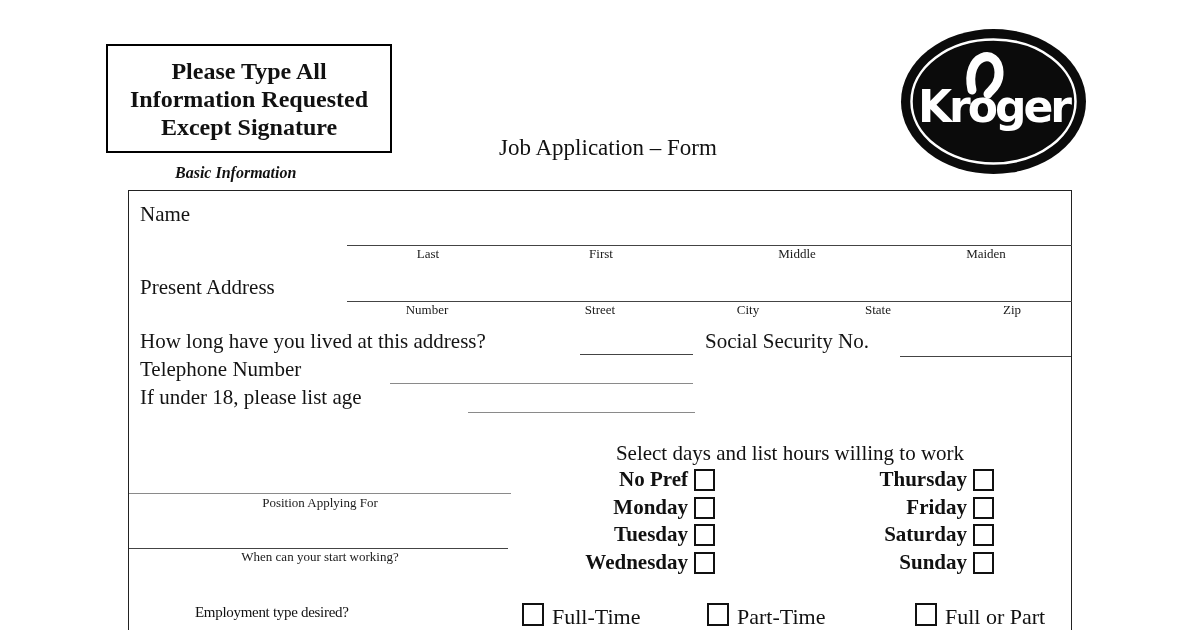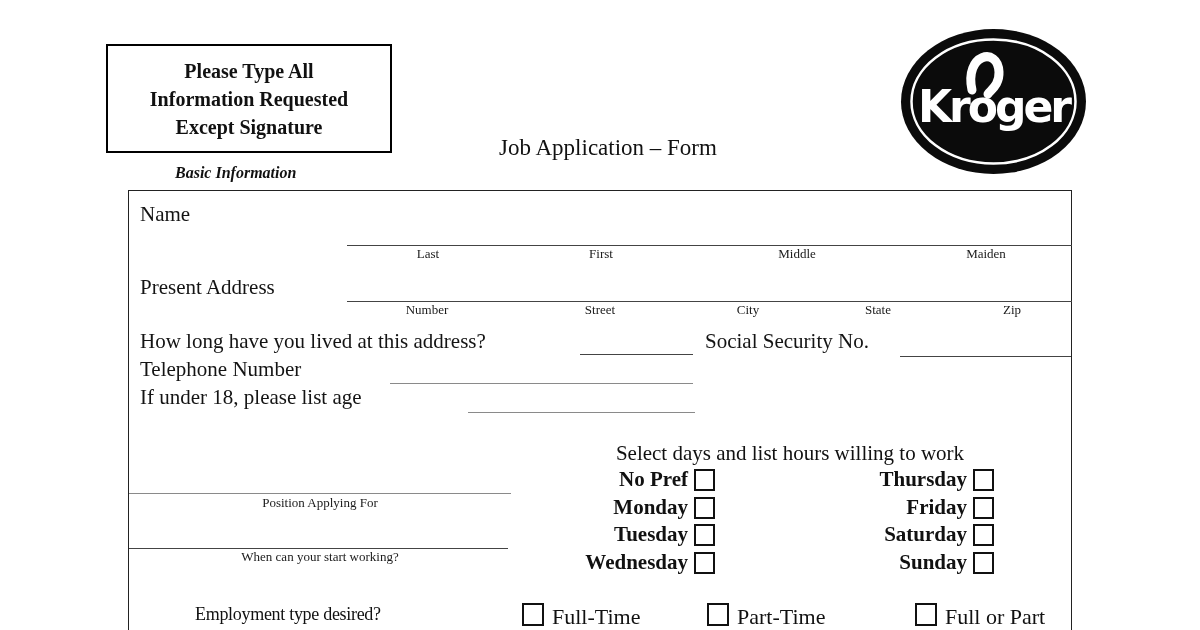--- a/index.html
+++ b/index.html
@@ -11,34 +11,34 @@
   .abs { position:absolute; }
   .lbl { font-size:21px; color:#141414; white-space:nowrap; }
   .sub { font-size:13px; color:#1a1a1a; white-space:nowrap; transform:translateX(-50%); }
   .fline { position:absolute; border-bottom:1px solid #444; height:0; }
   .fline.gray { border-bottom-color:#8a8a8a; }
   .notice {
     position:absolute; left:106px; top:44px; width:286px; height:109px;
     border:2px solid #000; display:flex; flex-direction:column;
     align-items:center; justify-content:center;
   }
-  .notice div { font-weight:bold; font-size:20px; line-height:28px; text-align:center; white-space:nowrap; }
+  .notice div { font-weight:bold; font-size:24px; line-height:28px; text-align:center; white-space:nowrap; }
   .title { position:absolute; left:0; top:135px; width:1200px; text-align:center; font-size:23px; white-space:nowrap;padding-left:16px; }
   .section-h { position:absolute; left:175px; top:164px; font-size:16px; font-style:italic; font-weight:600; white-space:nowrap; }
   .formbox {
     position:absolute; left:128px; top:190px; width:944px; height:441px;
     border:1.5px solid #222; border-bottom:none; background:transparent;
   }
   .dayrow { position:absolute; height:23px; display:flex; align-items:center; justify-content:flex-end; gap:6px;font-weight:bold; }
   .dayrow .daylabel { font-size:21px; white-space:nowrap; }
   .cbox { width:21px; height:22px; border:2px solid #111; background:#fff; flex:0 0 auto; }
   .cbox.lg { width:22px; height:23px; }
   .days-h { position:absolute; left:592px; top:441px; width:396px; text-align:center; font-size:21px; white-space:nowrap; }
   .linecap { position:absolute; font-size:13px; color:#1a1a1a; white-space:nowrap; transform:translateX(-50%); text-align:center; }
-  .emp-label { position:absolute; font-size:18px; letter-spacing:-0.3px; white-space:nowrap; }
+  .emp-label { position:absolute; font-size:15px; letter-spacing:-0.3px; white-space:nowrap; }
   .emp-opt { position:absolute; font-size:22px; white-space:nowrap; }
   .logo { position:absolute; left:900px; top:28px; width:187px; height:147px; }
 </style>
 </head>
 <body>
 
 <div id="canvas">
 
   <div class="notice">
     <div>Please Type All</div>

